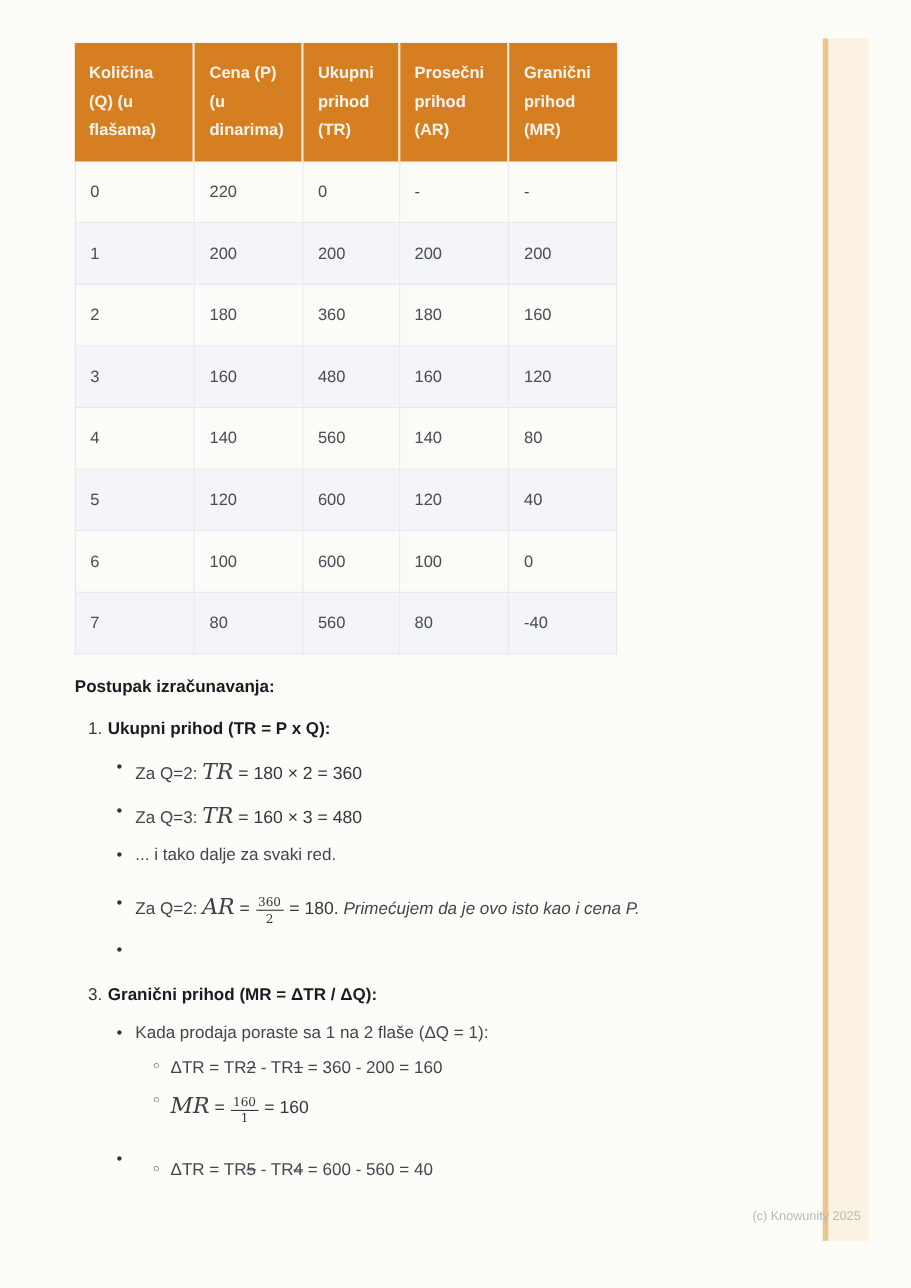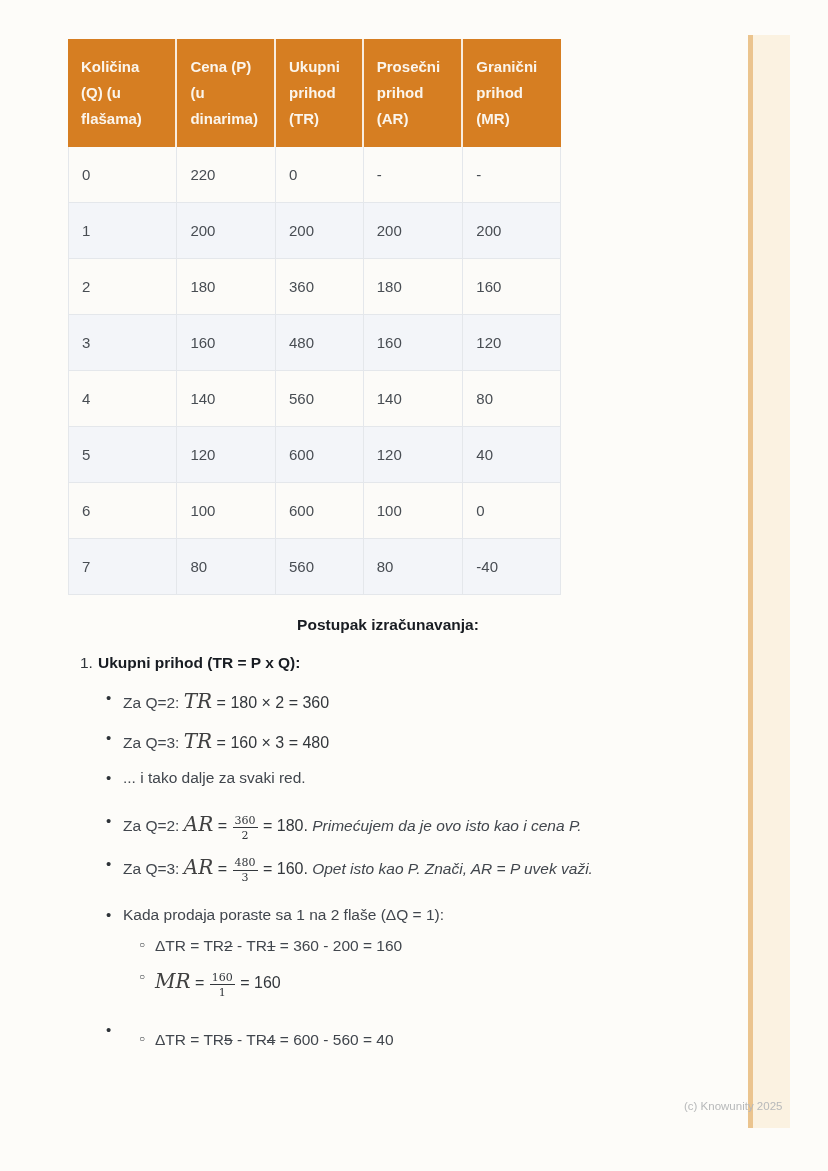--- a/index.html
+++ b/index.html
@@ -37,21 +37,21 @@
   table.rev td{
     font-size:15px;color:#484D53;
     padding:0 13px;height:55px;vertical-align:middle;
     background:#FCFBF8;
     border-right:1px solid #E4E7EB;border-bottom:1px solid #E4E7EB;
   }
   table.rev td:first-child{border-left:1px solid #E4E7EB;}
   table.rev tbody tr:nth-child(even) td{background:#F3F5F9;}
   
   .content{position:absolute;left:68px;top:616px;width:640px;z-index:2;}
-  .intro{font-weight:700;color:#181C22;font-size:15.5px;margin:0 0 20px 0;text-align:center;}
+  .intro{font-weight:700;color:#181C22;font-size:15.5px;margin:0 0 20px 0;}
   .sections{margin:0;padding:0 0 0 12px;list-style:none;}
   .section{margin:0 0 22px 0;}
   .section-head{font-size:15.5px;color:#181C22;margin:16px 0 16px 0;}
   .section-head .num{font-weight:400;color:#30353B;margin-right:5px;}
   .section-head .ttl{font-weight:700;}
   ul.bullets{margin:0;padding:0 0 0 26px;list-style:none;}
   ul.bullets>li{display:flex;align-items:flex-start;margin:13px 0;font-size:15.5px;line-height:1.35;}
   .marker{flex:none;width:17px;color:#2E3338;font-size:15px;}
   .submarker{flex:none;width:16px;color:#2E3338;font-size:10px;line-height:1.9;}
   ul.sub{margin:8px 0 0 0;padding:0 0 0 16px;list-style:none;}
@@ -176,25 +176,25 @@
         </ul>
       </li>
       <li class="section">
         <ul class="bullets">
           <li>
             <span class="marker">•</span>
             <span class="btext"><span class="t">Za Q=2: </span><span class="mi">AR</span><span class="mn"> = </span><span class="frac"><span class="fnum">360</span><span class="fden">2</span></span><span class="mn"> = 180.</span><span class="em"> Primećujem da je ovo isto kao i cena P.</span></span>
           </li>
           <li>
             <span class="marker">•</span>
-            <span class="btext"><span class="t">Za Q=3: </span><span class="mi">AR</span><span class="mn"> = </span><span class="frac"><span class="fnum">480</span><span class="fden">3</span></span><span class="mn"> = 160.</span><span class="em"> Opet isto kao P. Znači, AR = P uvek važi.</span></span>
           </li>
         </ul>
       </li>
       <li class="section">
+        <p class="section-head"><span class="num">3.</span><span class="ttl">Granični prihod (MR = ΔTR / ΔQ):</span></p>
         <ul class="bullets">
           <li>
             <span class="marker">•</span>
             <span class="btext"><span class="t">Kada prodaja poraste sa 1 na 2 flaše (ΔQ = 1):</span><ul class="sub">
                 <li>
                   <span class="submarker">○</span>
                   <span class="btext"><span class="t">ΔTR = TR</span><span class="st">2</span><span class="t"> - TR</span><span class="st">1</span><span class="t"> = 360 - 200 = 160</span></span>
                 </li>
                 <li>
                   <span class="submarker">○</span>

